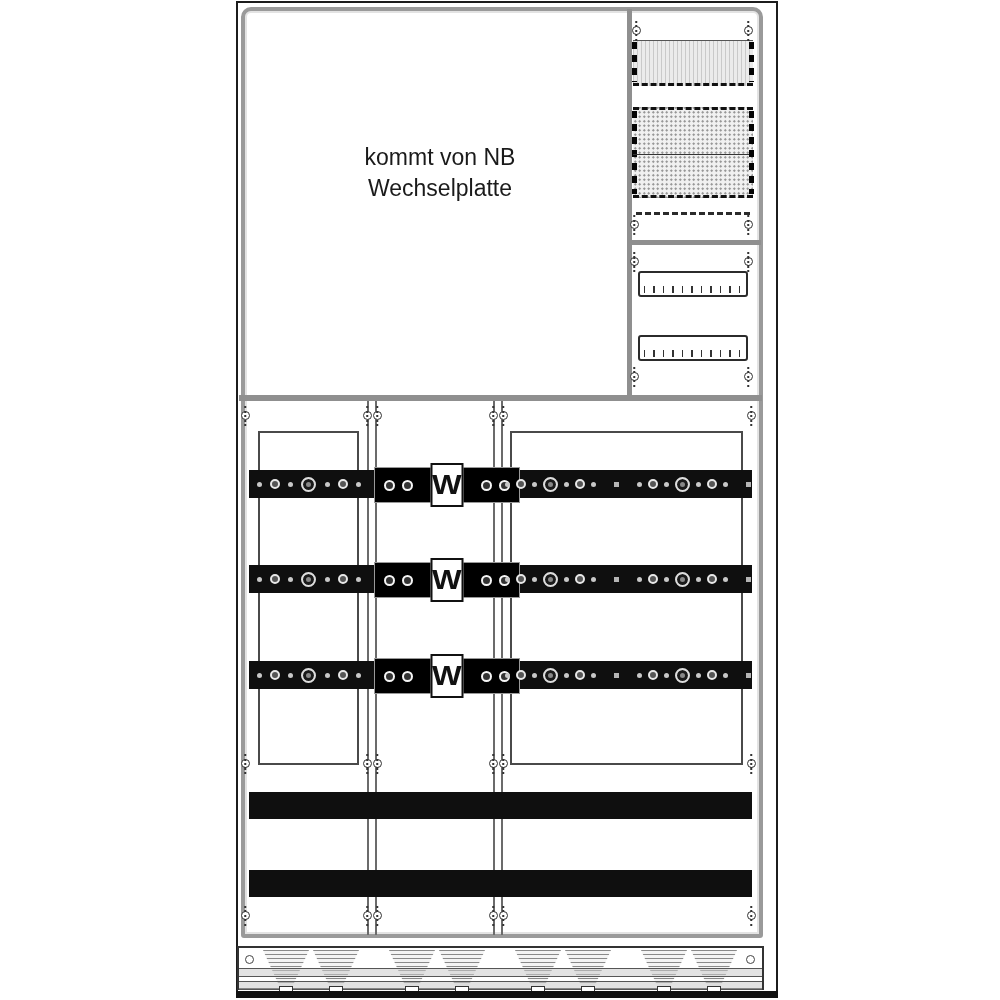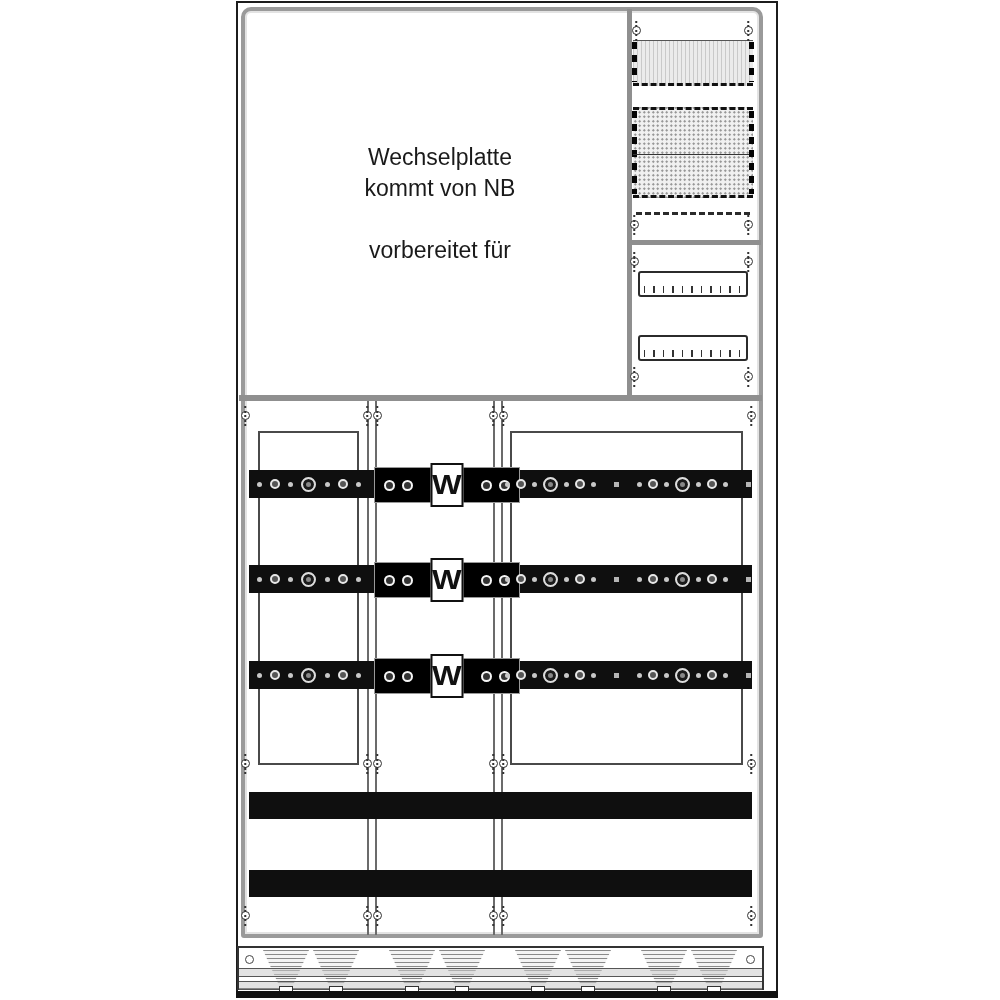--- a/index.html
+++ b/index.html
@@ -98,24 +98,23 @@
 </style>
 </head>
 <body>
 
 <div class="stage" id="stage">
 
   <div class="abs outer-border"></div>
   <div class="abs cabinet"></div>
 
   <div class="abs note">
+    <div class="note-line">kommt von NB</div>
     <div class="note-line">Wechselplatte</div>
-    <div class="note-line">kommt von NB</div>
     <div class="note-line"></div>
-    <div class="note-line">vorbereitet für</div>
   </div>
 
   <div class="abs col-divider"></div>
   <div class="abs vent1"></div>
   <div class="abs vent23">
     <div class="vent-split"></div>
   </div>
   <div class="abs dash-line"></div>
   <div class="abs rc-divider"></div>
   <div class="abs din" style="top:271px;">

